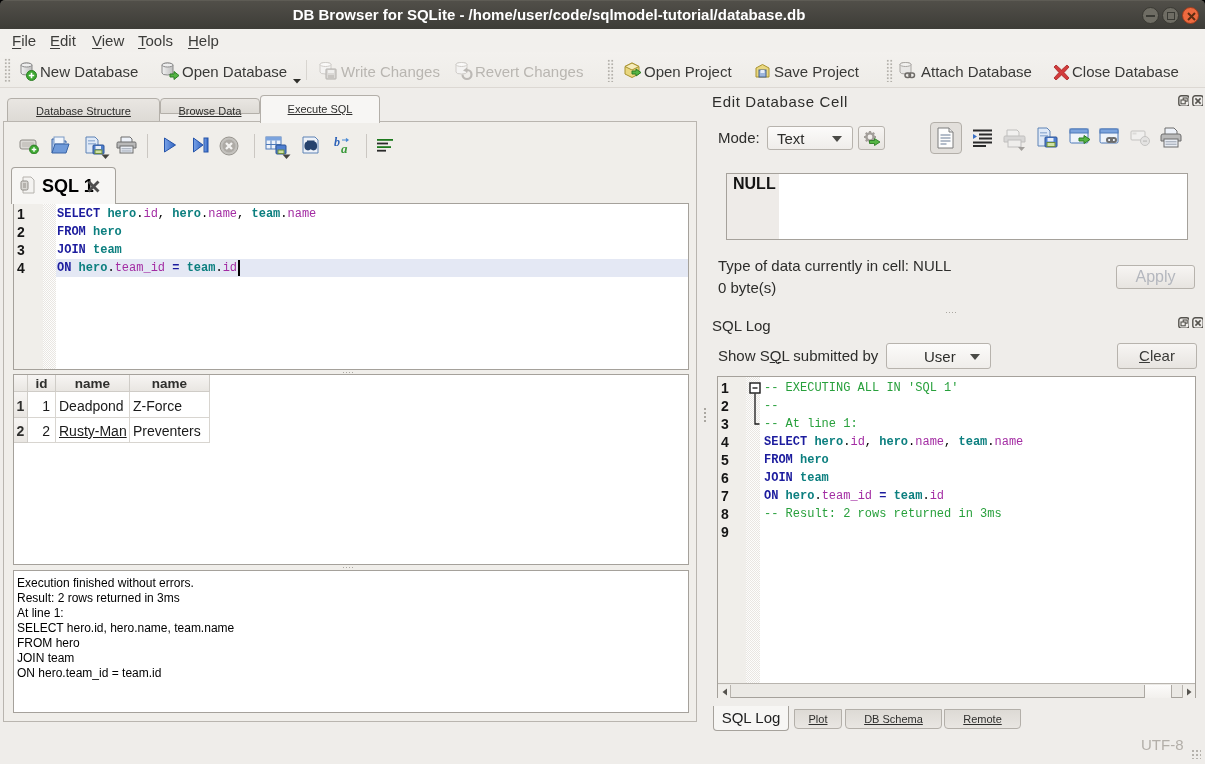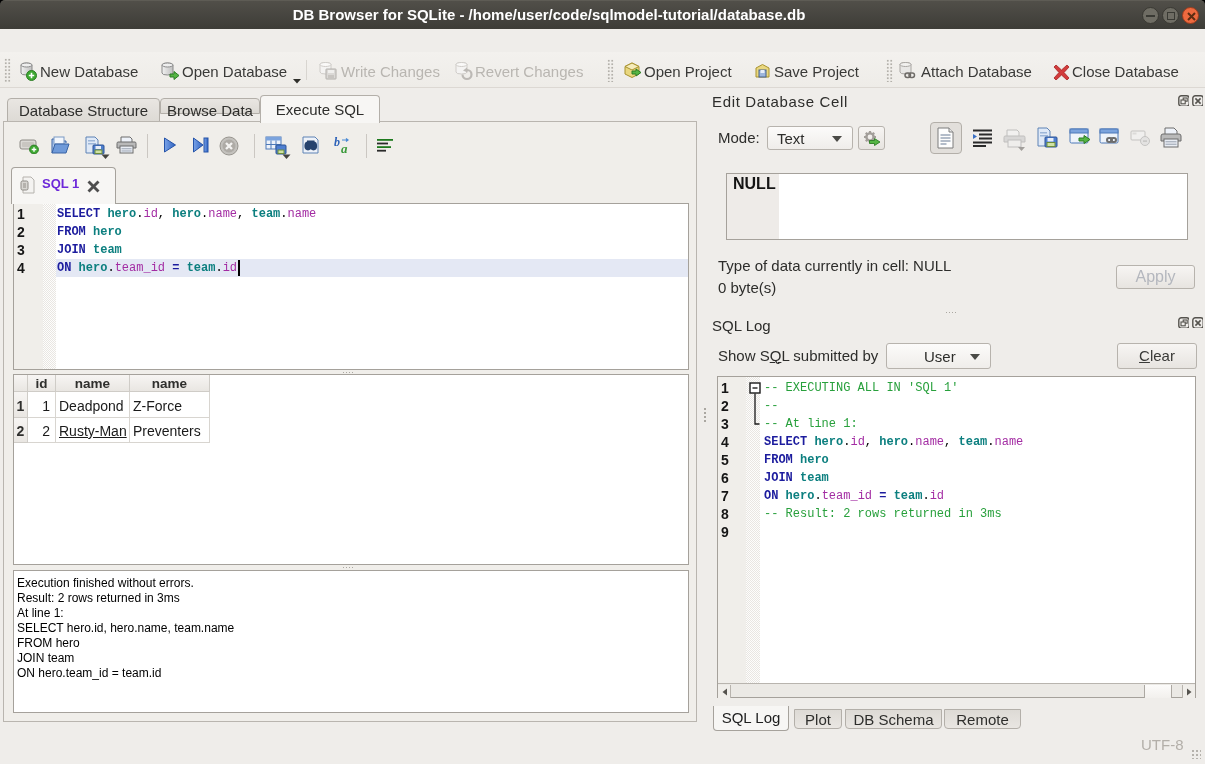--- a/index.html
+++ b/index.html
@@ -28,23 +28,23 @@
   
   #toolbar { left:0; top:52px; width:1205px; height:36px;
     background:linear-gradient(#f3f1ee,#eeece8); border-bottom:1px solid #dcd8d3; }
   .tbtext { position:absolute; top:11px; font-size:15px; color:#3a3a38; }
   .tbtext.dis { color:#b9b6b1; }
   .tbsep { position:absolute; top:5px; width:1px; height:26px; background:#cbc7c2; }
   .handle { position:absolute; width:7px;
     background-image:radial-gradient(circle, #b3b0aa 0.9px, transparent 1px);
     background-size:3.5px 3.5px; }
   
-  .tab { position:absolute; font-size:15px; color:#2e2e2c; text-align:center;
+  .tab { position:absolute; font-size:11px; color:#2e2e2c; text-align:center;
     background:linear-gradient(#e9e6e2,#dddad5); border:1px solid #b3afa9;
-    border-radius:4px 4px 0 0; }
+    border-radius:4px 4px 0 0;text-decoration:underline; }
   
   .frame { position:absolute; border:1px solid #b9b5af; }
   .sunken { position:absolute; border:1px solid #a5a19b; background:#fff; }
   .dots-h { position:absolute; width:12px; height:4px;
     background-image:radial-gradient(circle, #aaa7a1 0.9px, transparent 1px);
     background-size:3px 3px; }
   .gutter-num { position:absolute; left:0; width:26px; text-align:left;
     padding-left:3px; font-size:14px; font-weight:bold; color:#161616; line-height:18px; }
   .hatch { position:absolute;
     background:repeating-conic-gradient(#e9e6e2 0% 25%, #fdfdfc 0% 50%) 0 0/2px 2px; }
@@ -81,20 +81,27 @@
       </div>
     <div class="winbtn" style="left:1162px;">
         <div style="position:absolute;left:4px;top:4px;width:8px;height:8px;border:1.5px solid #3a3a34;"></div>
       </div>
     <div class="winbtn" style="left:1182px;background:#ee6a3f;border-color:#9a3c1e;">
       <svg width="15" height="15" style="position:absolute;left:1px;top:1px;">
           <path d="M4 4 L11 11 M11 4 L4 11" stroke="#5d2c12" stroke-width="2"></path>
         </svg>
     </div>
   </div>
+  <div id="menubar" class="abs">
+    <span class="menuitem" style="left:12px;"><u>F</u>ile</span>
+    <span class="menuitem" style="left:50px;"><u>E</u>dit</span>
+    <span class="menuitem" style="left:92px;"><u>V</u>iew</span>
+    <span class="menuitem" style="left:138px;"><u>T</u>ools</span>
+    <span class="menuitem" style="left:188px;"><u>H</u>elp</span>
+  </div>
   <div id="toolbar" class="abs">
     <div class="handle" style="left:4px;top:6px;height:24px;"></div>
     <div class="tbtext" style="left:40px;">New Database</div>
     <div class="tbtext" style="left:182px;">Open Database</div>
     <div class="tbtext dis" style="left:341px;">Write Changes</div>
     <div class="tbtext dis" style="left:475px;">Revert Changes</div>
     <div class="tbtext" style="left:644px;">Open Project</div>
     <div class="tbtext" style="left:774px;">Save Project</div>
     <div class="tbtext" style="left:921px;">Attach Database</div>
     <div class="tbtext" style="left:1072px;">Close Database</div>
@@ -247,21 +254,21 @@
         <rect x="0" y="10.8" width="9" height="1.8" fill="#2a2a2a"></rect>
       </svg>
     </div>
 
     <div class="abs" style="left:11px;top:167px;width:105px;height:37px;background:#f7f6f4;border:1px solid #a6a29c;border-bottom:none;border-radius:4px 4px 0 0;z-index:2;">
       <svg style="position:absolute;left:8px;top:8px;" width="17" height="18">
         <path d="M3 1 L11 1 L14 4 L14 17 L3 17 Z" fill="#f4f3f1" stroke="#b5b2ad"></path>
         <rect x="1" y="5" width="7" height="9" rx="1.5" fill="#d8d6d2" stroke="#8f8c87"></rect>
         <rect x="3" y="7" width="3" height="5" fill="#b5b2ad"></rect>
       </svg>
-      <span style="position:absolute;left:30px;top:8px;font-size:13px;font-weight:bold;color:#6d28d9;">SQL 1</span>
+      <span style="position:absolute;left:30px;top:8px;font-size:18px;font-weight:bold;color:#000000;">SQL 1</span>
       <svg style="position:absolute;left:75px;top:12px;" width="13" height="13">
         <path d="M2.5 0.5 L6.5 4.5 L10.5 0.5 L12.5 2.5 L8.5 6.5 L12.5 10.5 L10.5 12.5 L6.5 8.5 L2.5 12.5 L0.5 10.5 L4.5 6.5 L0.5 2.5 Z" fill="#4e4e4e"></path>
       </svg>
     </div>
 
     <div class="sunken" style="left:13px;top:203px;width:676px;height:167px;">
       <div class="abs" style="left:0;top:0;width:29px;height:165px;background:#f0eeea;"></div>
       <div class="hatch" style="left:29px;top:0;width:13px;height:165px;"></div>
       <div class="abs" style="left:42px;top:55px;width:632px;height:18px;background:#e4e8f4;"></div>
       <div class="gutter-num" style="top:1px;">1</div>

